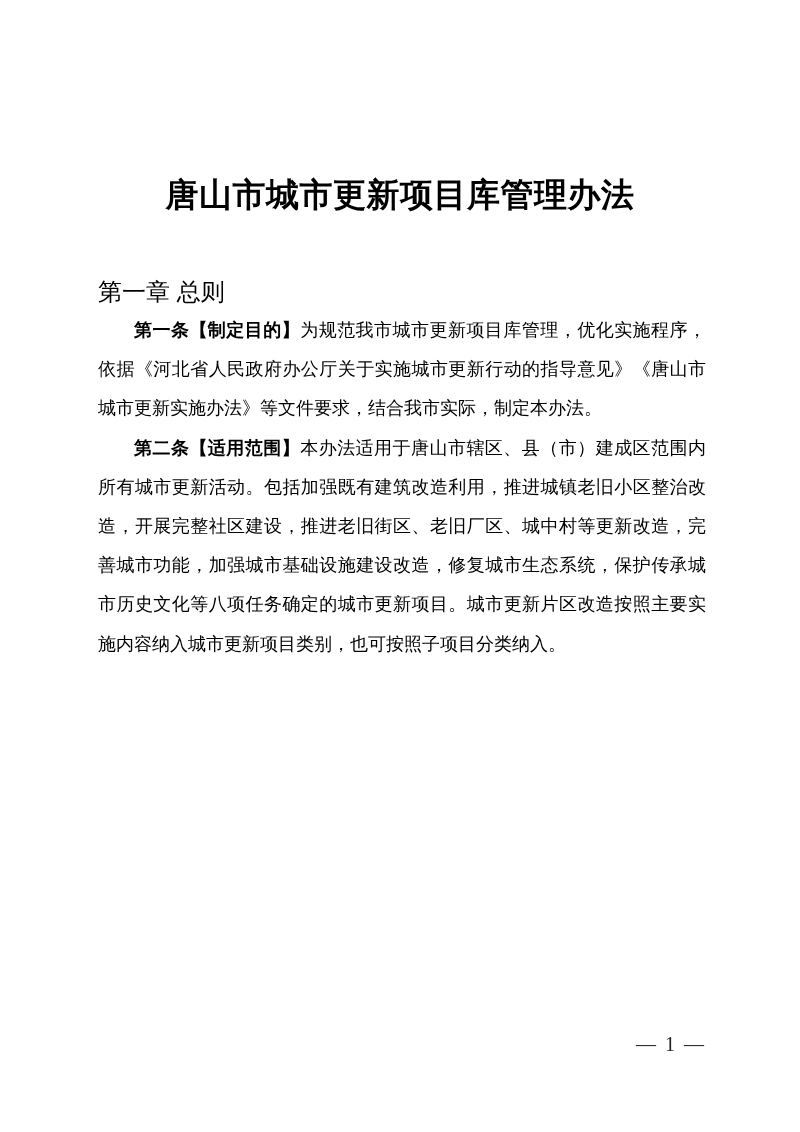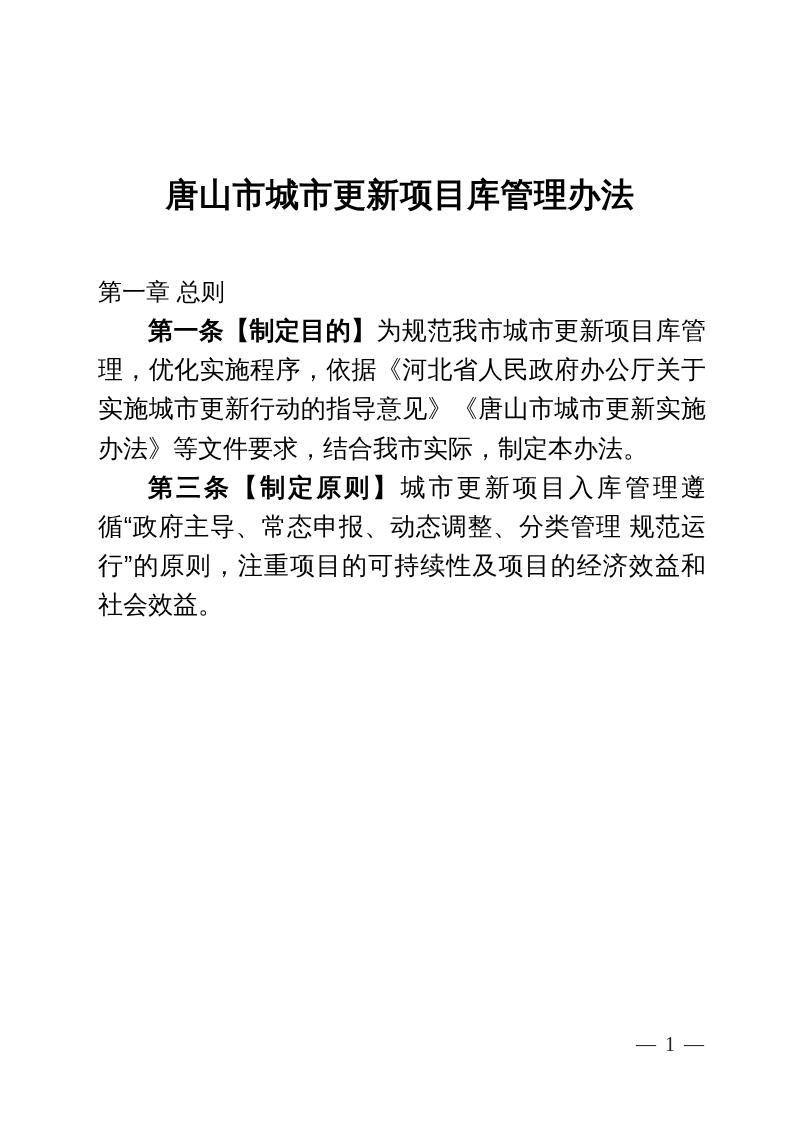--- a/index.html
+++ b/index.html
@@ -57,21 +57,21 @@
   .chapter-heading {
     text-align: left;
     font-size: 24px;
     line-height: 39px;
     margin: 0 0 0px 0;
     font-weight: normal;
   }
 
   p.para {
     margin: 0;
-    font-size: 25px;
+    font-size: 18px;
     line-height: 39.2px;
     text-align: justify;
     text-justify: inter-ideograph;
     text-indent: 2em;
     letter-spacing: 0px;
     word-break: break-all;
   }
 
   p.para b,
   p.para .bold {
@@ -100,23 +100,23 @@
 
 
   <div class="body-col">
 
     <div class="chapter-heading">第一章 总则</div>
 
     <p class="para">
       <b class="bold">第一条【制定目的】</b><span>为规范我市城市更新项目库管理，优化实施程序，依据《河北省人民政府办公厅关于实施城市更新行动的指导意见》《唐山市城市更新实施办法》等文件要求，结合我市实际，制定本办法。</span>
     </p>
 
+    <p class="para">
+      <b class="bold">第二条【适用范围】</b><span>本办法适用于唐山市辖区、县（市）建成区范围内所有城市更新活动。包括加强既有建筑改造利用，推进城镇老旧小区整治改造，开展完整社区建设，推进老旧街区、老旧厂区、城中村等更新改造，完善城市功能，加强城市基础设施建设改造，修复城市生态系统，保护传承城市历史文化等八项任务确定的城市更新项目。城市更新片区改造按照主要实施内容纳入城市更新项目类别，也可按照子项目分类纳入。</span>
+    </p>
 
-    <p class="para">
-      <b class="bold">第三条【制定原则】</b><span>城市更新项目入库管理遵循“政府主导、常态申报、动态调整、分类管理 规范运行”的原则，注重项目的可持续性及项目的经济效益和社会效益。</span>
-    </p>
 
 
   </div>
 
   <div class="page-footer">— 1 —</div>
 
 </div>
 
 </body></html>

